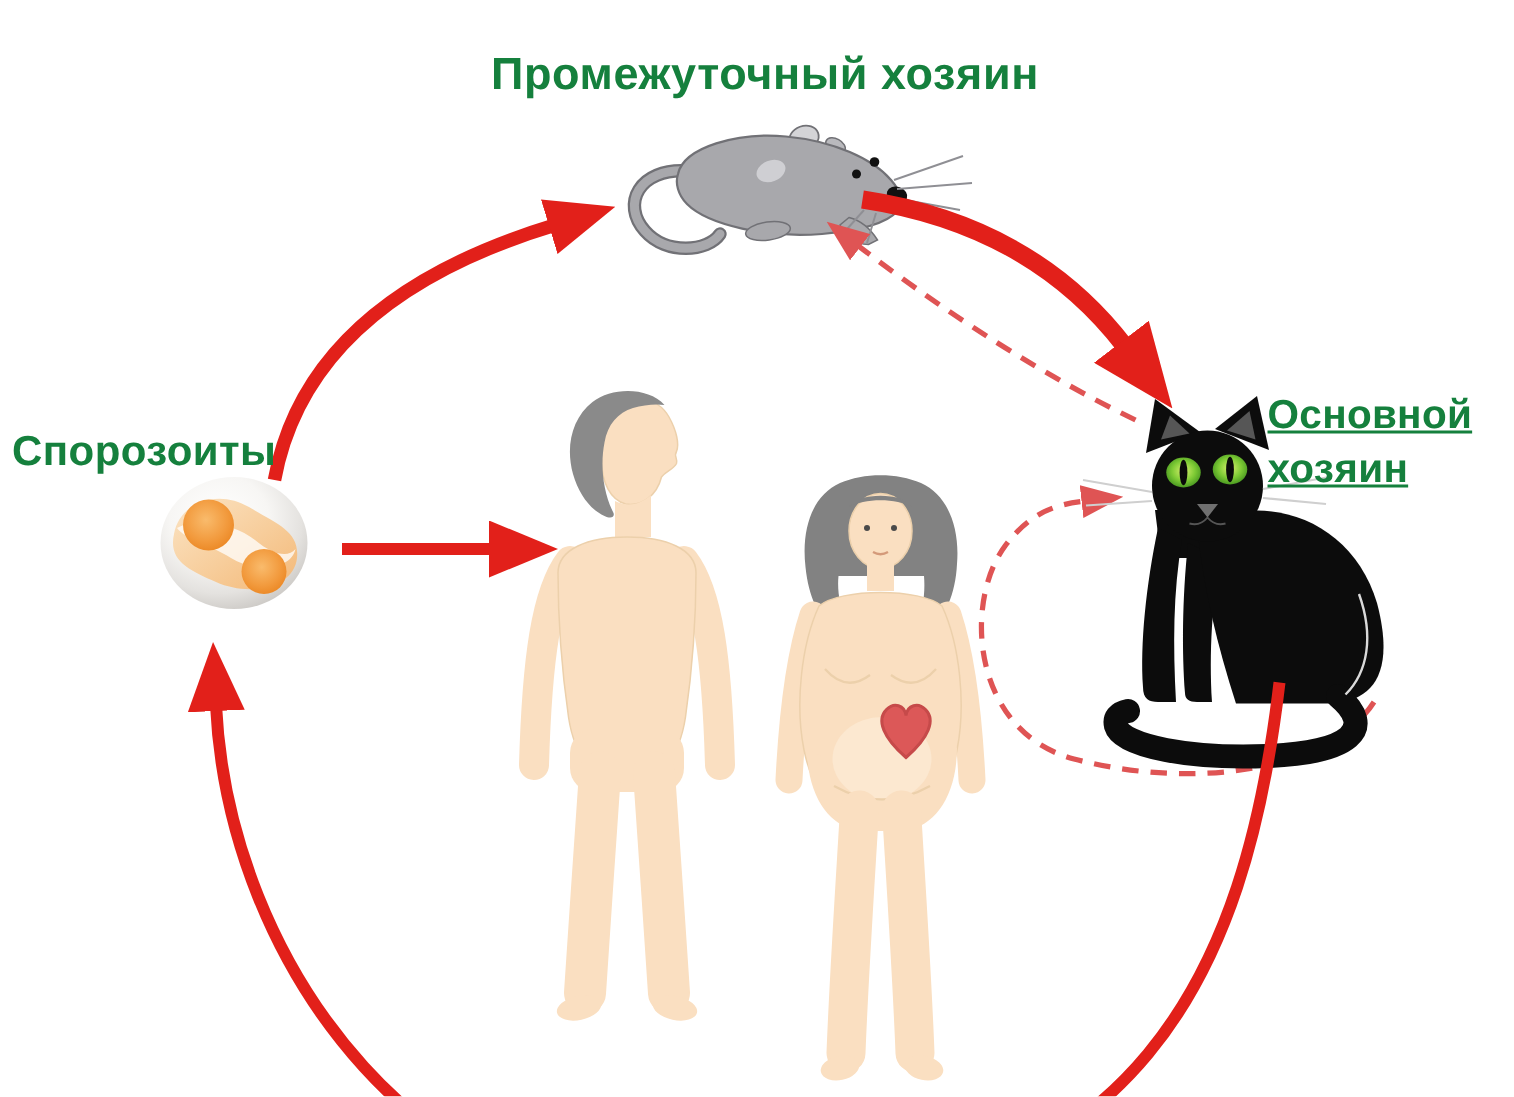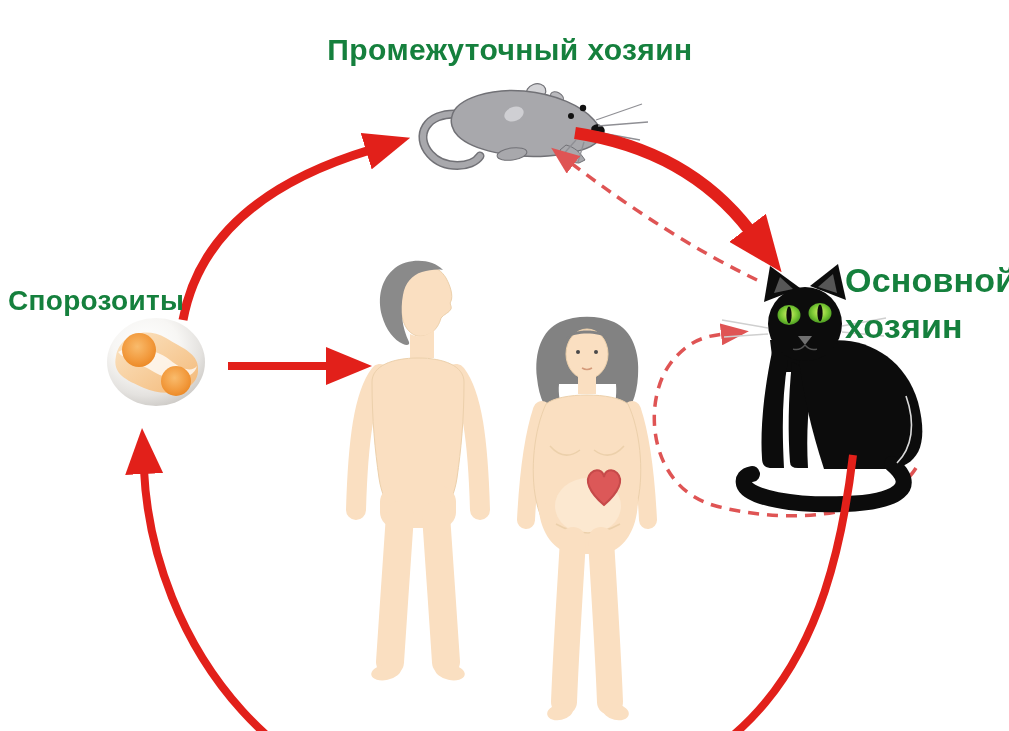--- a/index.html
+++ b/index.html
@@ -20,21 +20,21 @@
   .lbl-title{
     left:250px;top:30px;width:520px;
     font-size:30px;text-align:center;letter-spacing:.4px;
   }
   .lbl-sporozoites{
     left:8px;top:282px;
     font-size:28px;letter-spacing:.3px;
   }
   .lbl-mainhost{
     left:845px;top:258px;width:158px;
-    font-size:34px;letter-spacing:.2px;
+    font-size:27px;letter-spacing:.2px;text-decoration:underline;
   }
 </style>
 </head>
 <body>
 
 <div class="canvas">
 
 <svg width="1009" height="731" viewBox="0 0 1009 731">
   <defs>
     <radialGradient id="sphereGrad" cx="40%" cy="32%" r="75%">

